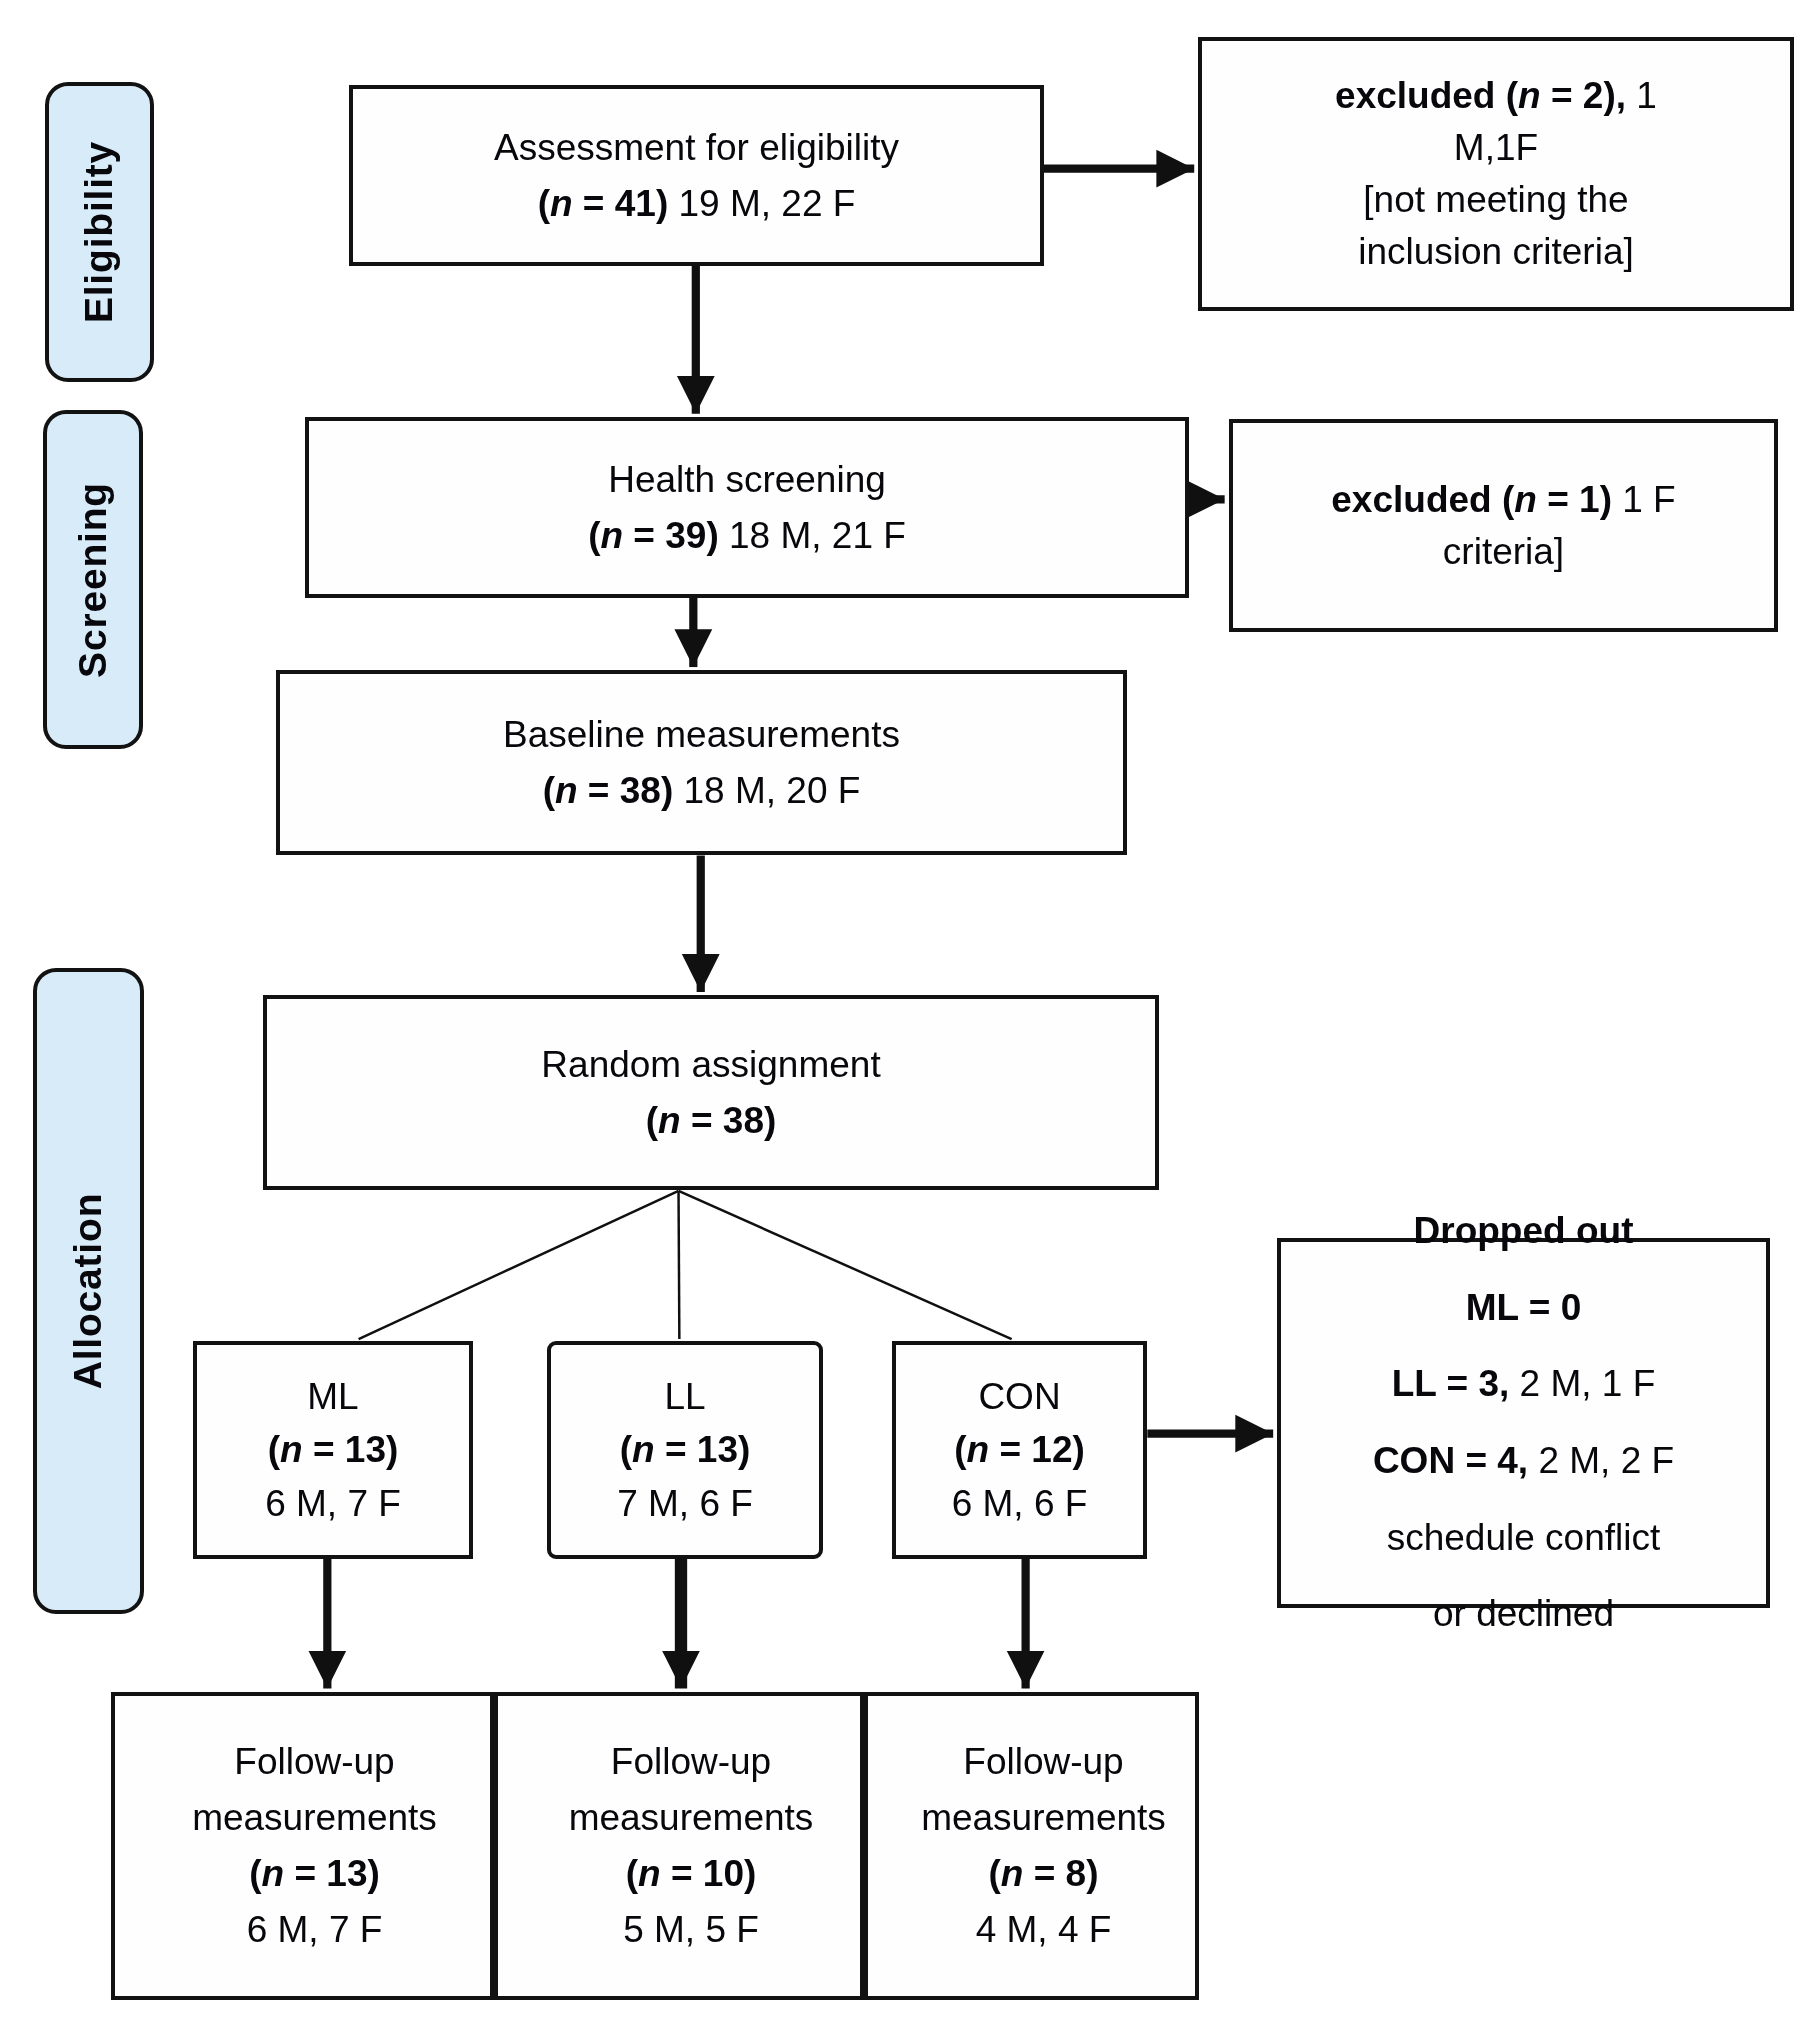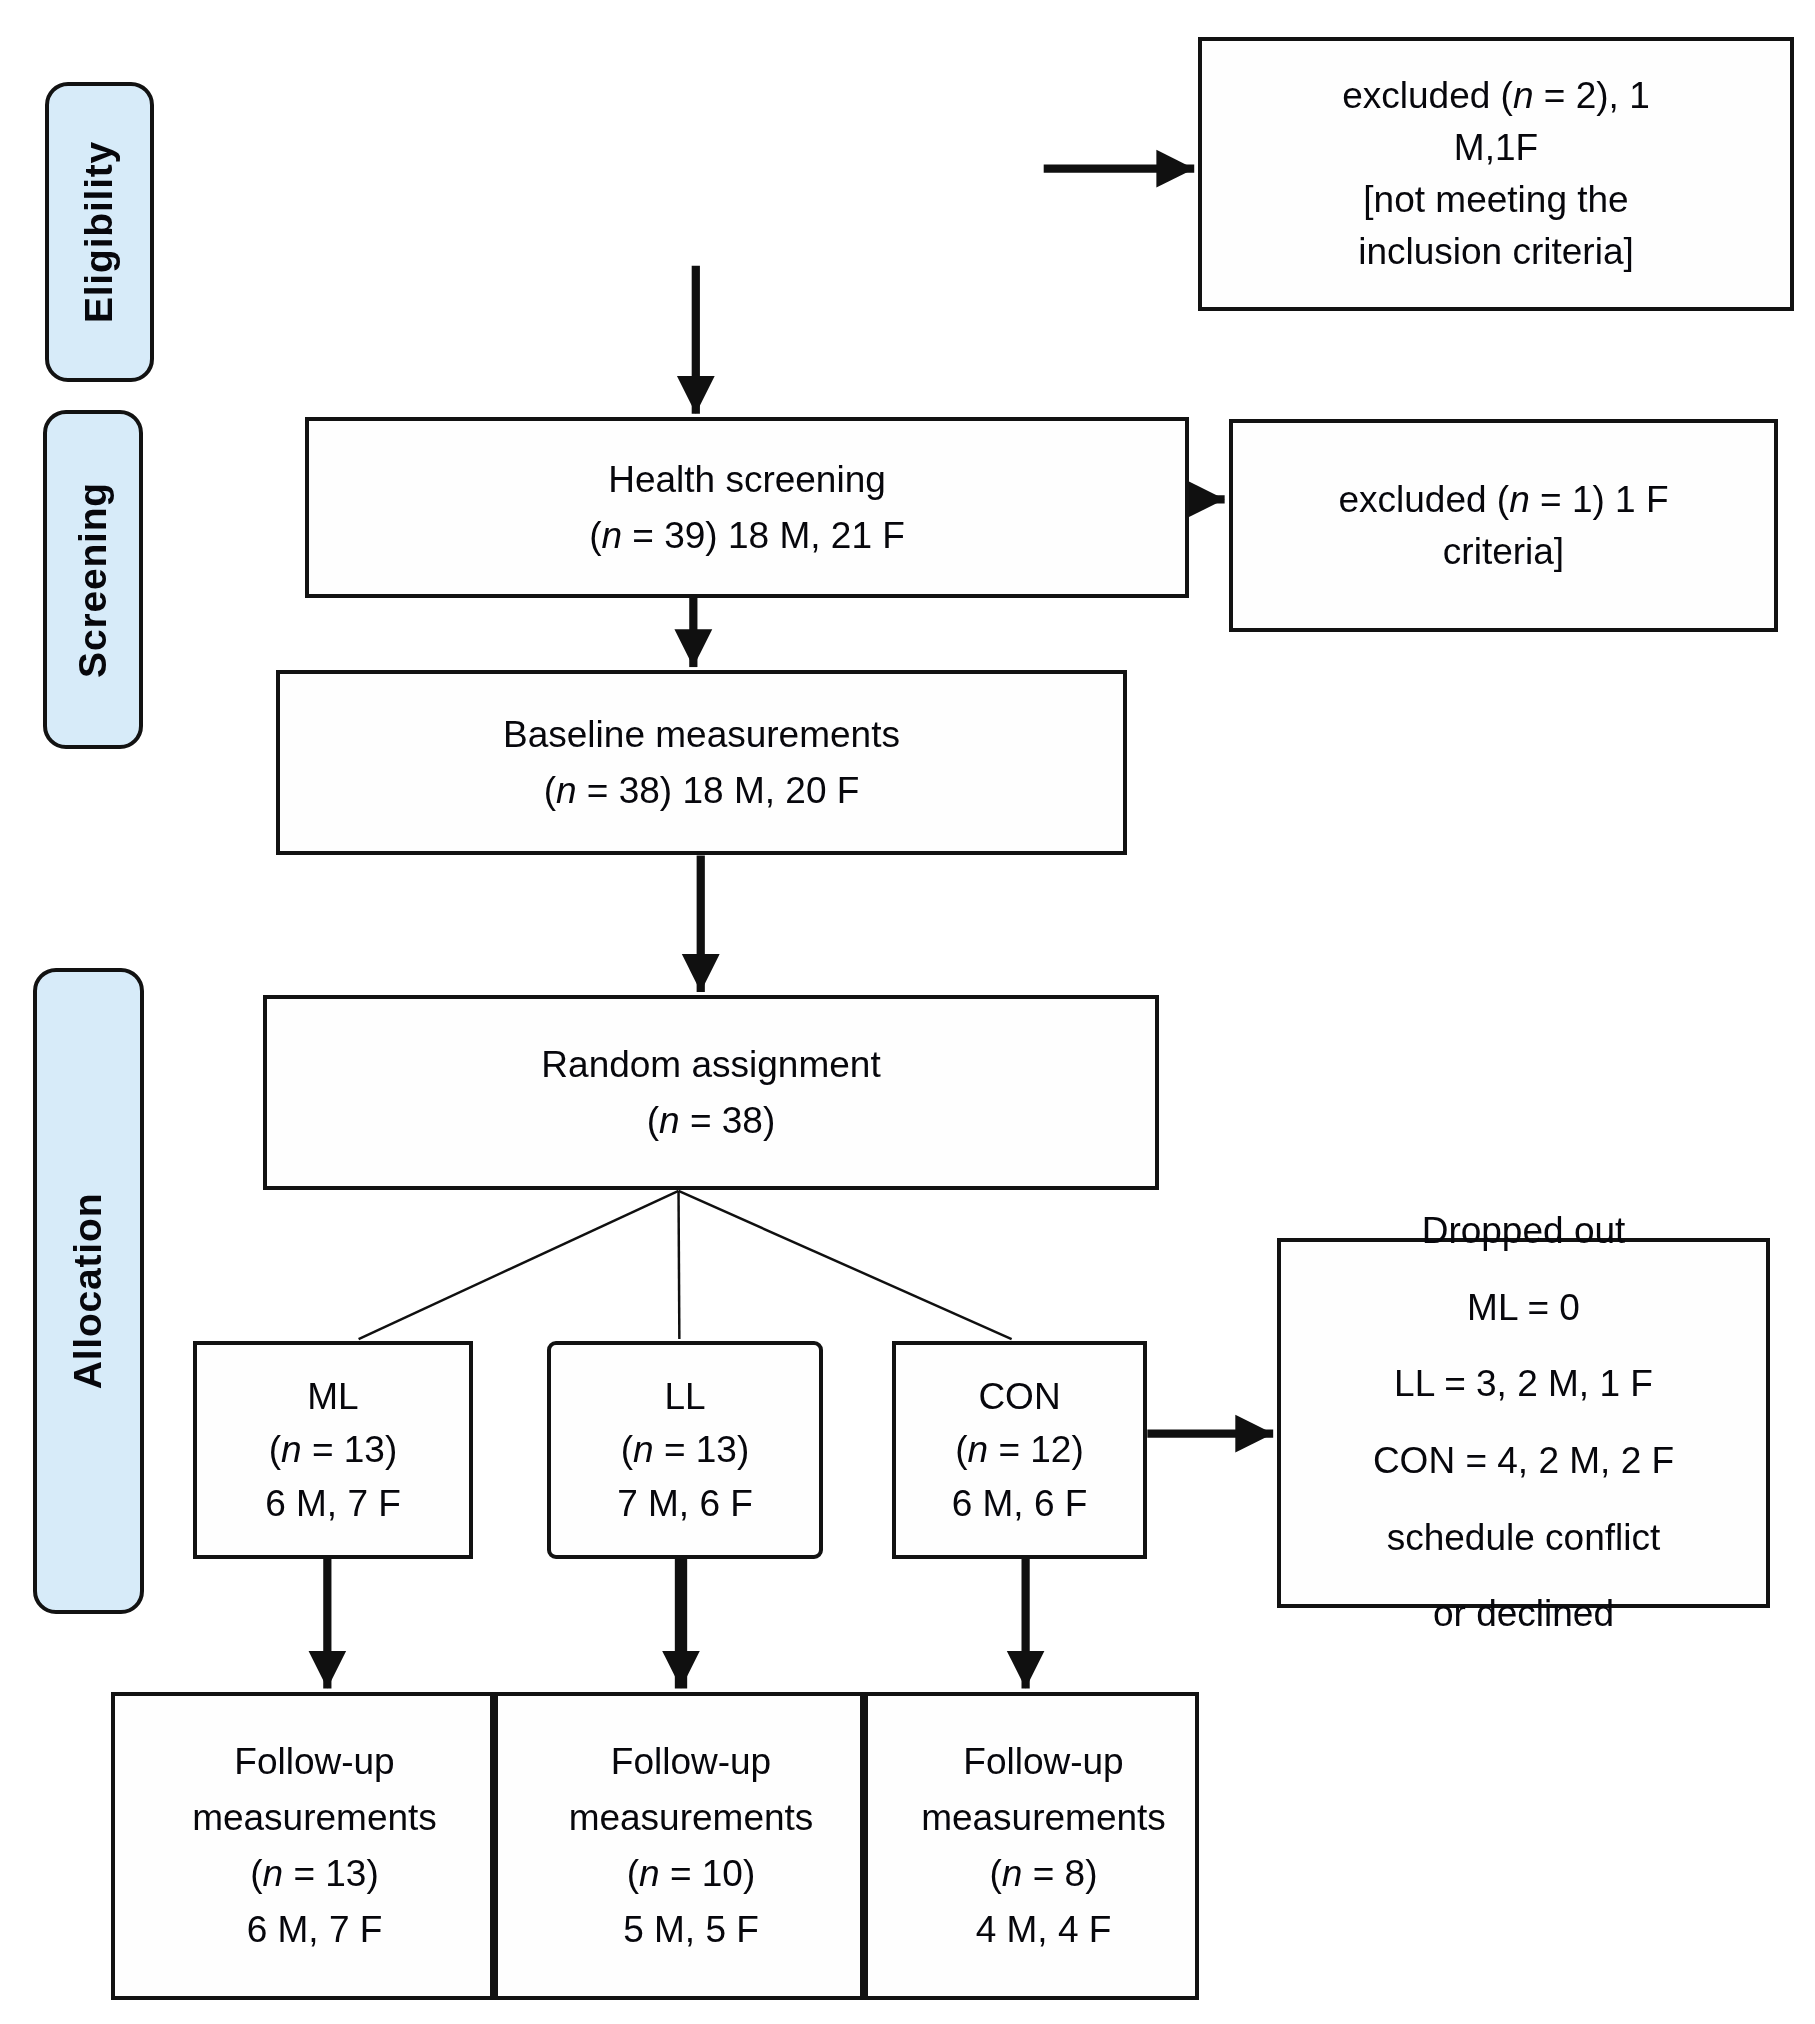--- a/index.html
+++ b/index.html
@@ -34,21 +34,21 @@
     border:4.1px solid var(--box-border,#101010);
     box-sizing:border-box;
     display:flex;flex-direction:column;
     align-items:center;justify-content:center;
     text-align:center;
     font-size:37px;
     line-height:1.5;
   }
   .box--dropped{line-height:1.42;gap:24px;}
   .box--followup{line-height:1.52;padding-left:24px;}
-  .box .b{font-weight:400;}
+  .box .b{font-weight:700;}
   .box .i{font-style:italic;}
   
   svg.arrows{position:absolute;left:0;top:0;width:1816px;height:2025px;}
   svg.arrows line{stroke:var(--arrow-color,#101010);}
   svg.arrows line.thick{stroke-width:10;}
   svg.arrows line.thicker{stroke-width:15;}
   svg.arrows line.thin{stroke-width:3;}
   svg.arrows marker path{fill:var(--arrow-color,#101010);}
 </style>
 </head>
@@ -79,20 +79,24 @@
   <div class="stage" style="left:45px;top:82px;width:109px;height:300px;">
     <span>Eligibility</span>
   </div>
   <div class="stage" style="left:43px;top:410px;width:100px;height:339px;">
     <span>Screening</span>
   </div>
   <div class="stage" style="left:33px;top:968px;width:111px;height:646px;">
     <span>Allocation</span>
   </div>
 
+  <div class="box" style="left:349px;top:85px;width:695px;height:181px;">
+      <div class="line"><span>Assessment for eligibility</span></div>
+      <div class="line"><span class="b">(</span><span class="b i">n</span><span class="b"> = 41)</span><span> 19 M, 22 F</span></div>
+    </div>
 
   <div class="box" style="left:1198px;top:37px;width:596px;height:274px;line-height:1.4;">
       <div class="line"><span class="b">excluded (</span><span class="b i">n</span><span class="b"> = 2),</span><span> 1</span></div>
       <div class="line"><span>M,1F</span></div>
       <div class="line"><span>[not meeting the</span></div>
       <div class="line"><span>inclusion criteria]</span></div>
     </div>
 
   <div class="box" style="left:305px;top:417px;width:884px;height:181px;">
       <div class="line"><span>Health screening</span></div>

